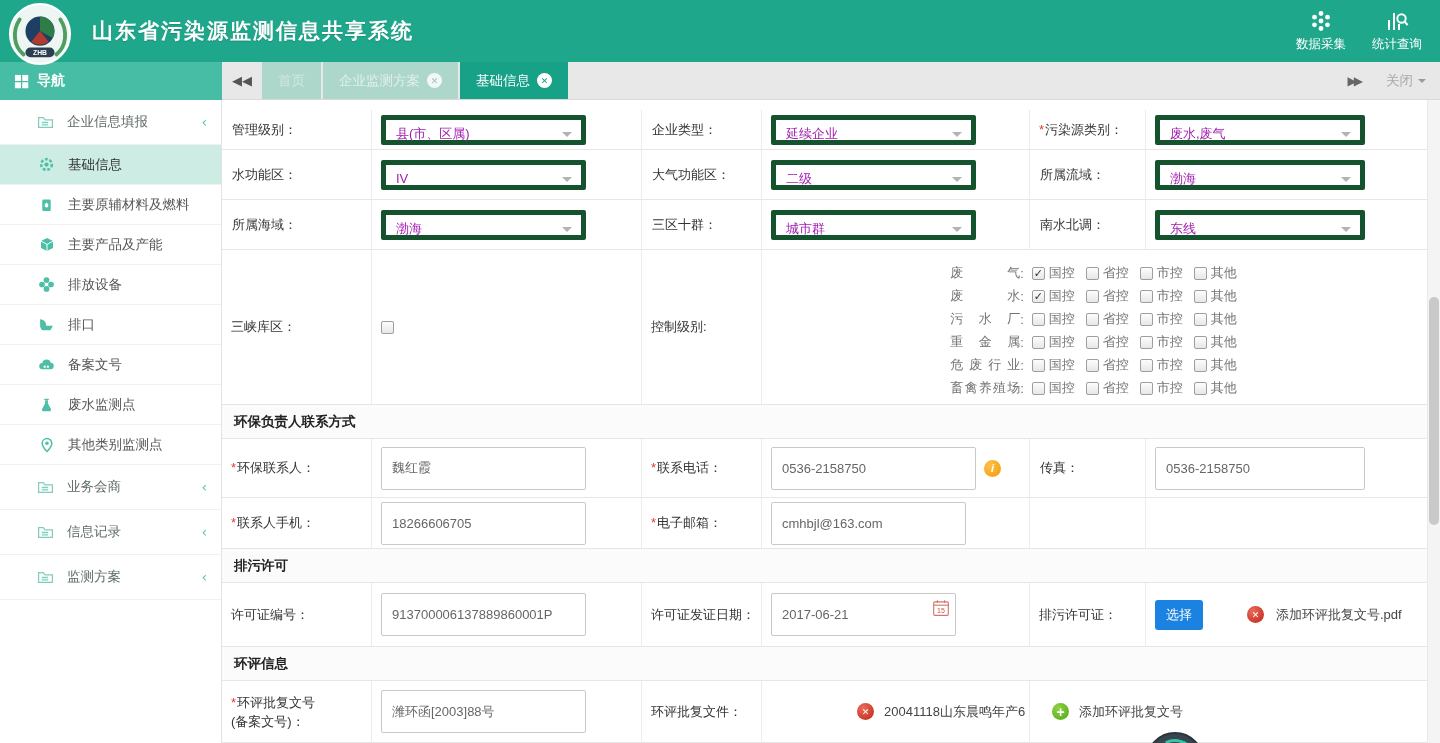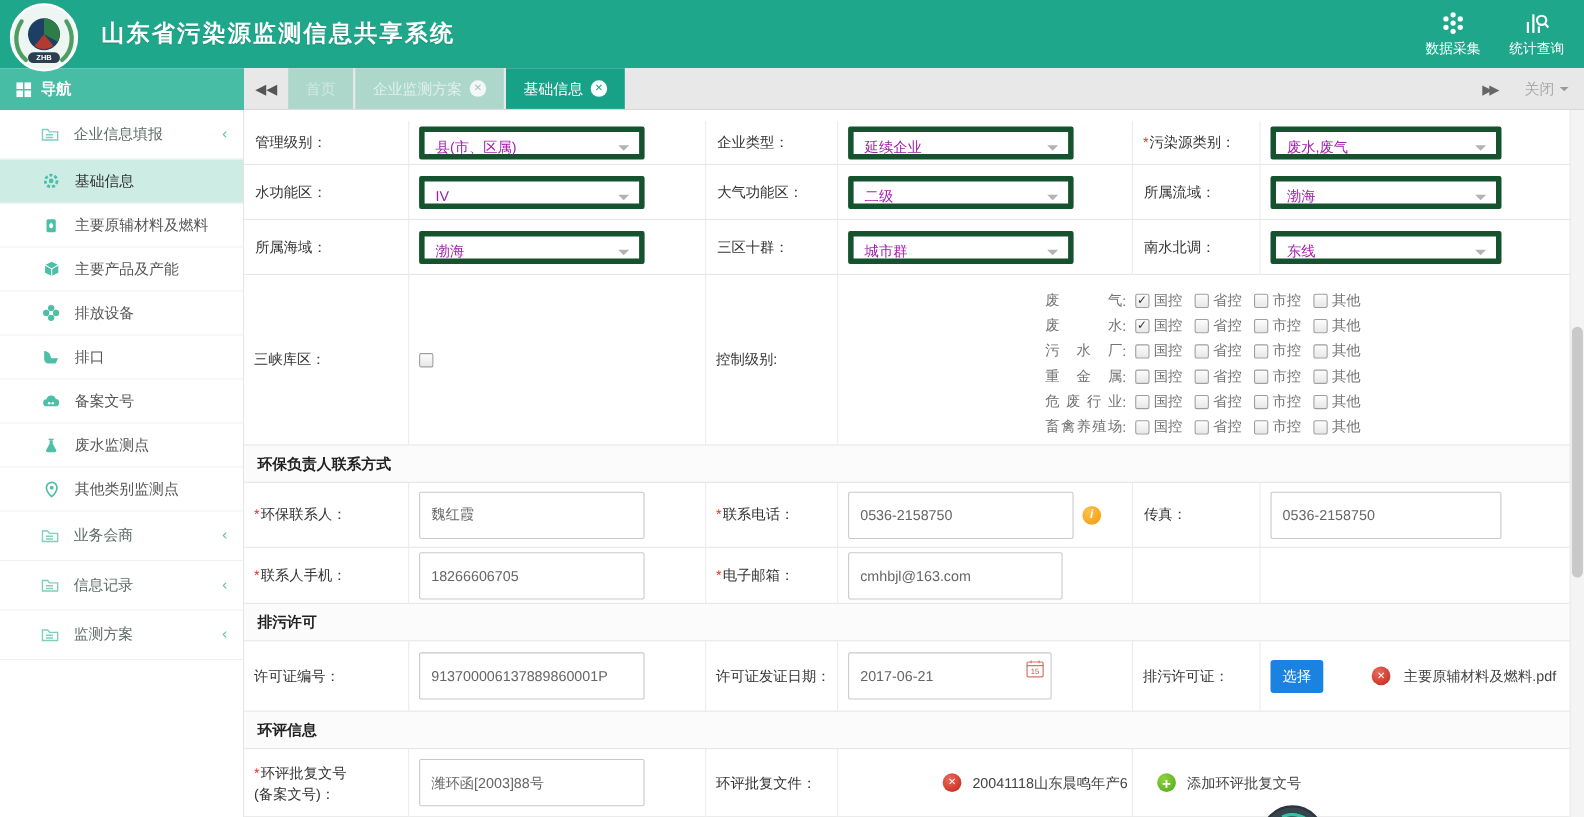--- a/index.html
+++ b/index.html
@@ -544,21 +544,21 @@
             <text x="8" y="12.2" text-anchor="middle" font-size="6.2" fill="#c8554a">15</text>
           </svg>
         </div>
       </div>
       <div class="cell">
           <span class="flabel"><span>排污许可证：</span></span>
         </div>
       <div class="cell nor" style="gap:4px">
         <button class="btn-blue">选择</button>
         <span class="ico-round ico-red" style="margin-left:40px">✕</span>
-        <span class="filetxt">主要原辅材料及燃料.pdf</span>
+        <span class="filetxt">添加环评批复文号.pdf</span>
       </div>
     </div>
 
     <div class="sech">
         <span>环评信息</span>
       </div>
     <div class="frow" style="height:62px">
       <div class="cell">
         <span class="flabel twoline">
           <span><span class="req">*</span><span>环评批复文号</span></span>

